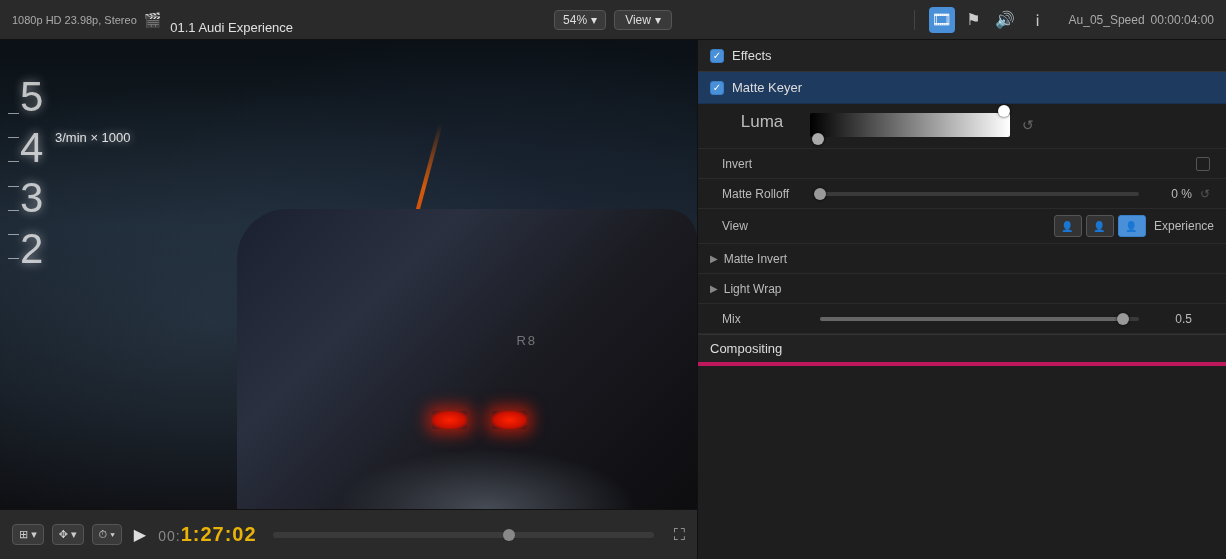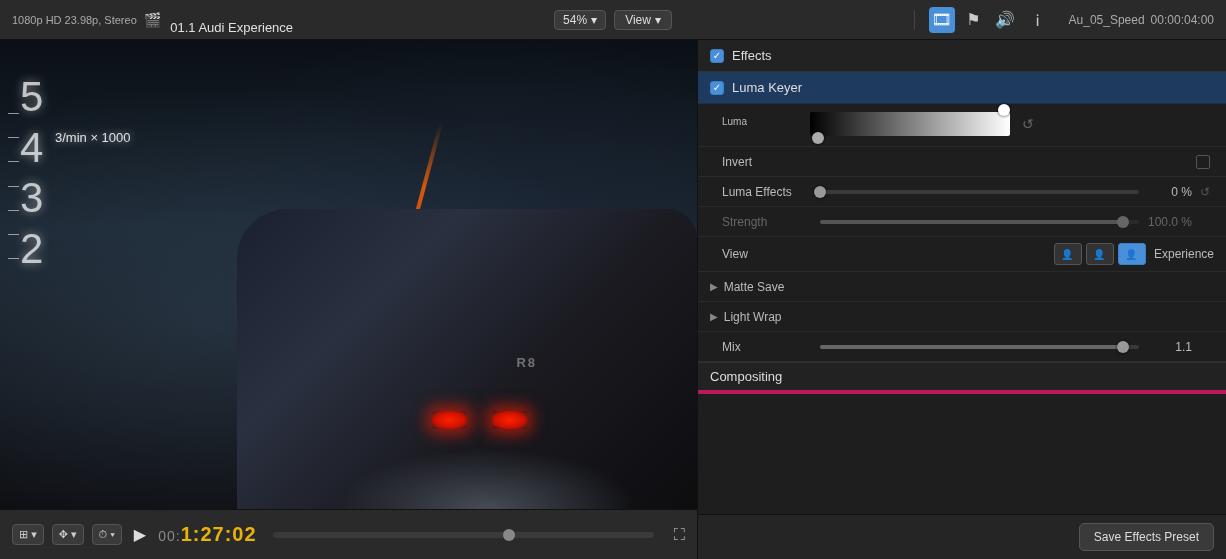--- a/index.html
+++ b/index.html
@@ -356,23 +356,24 @@
       font-size: 12px;
       color: #bbb;
     }
 
     
     .luma-section {
       padding: 8px 12px 10px 24px;
       border-bottom: 1px solid #2a2a2a;
     }
     .luma-label {
-      font-size: 10px;
+      font-size: 17px;
       color: #bbb;
       margin-bottom: 6px;
+      text-align: center;
     }
     .luma-bar-container {
       display: flex;
       align-items: center;
       gap: 8px;
       position: relative;
     }
     .luma-gradient-bar {
       width: 200px;
       height: 24px;
@@ -663,21 +664,21 @@
         <div class="orange-line"></div>
 
         <div style="position:absolute; right:0; bottom:0; width:460px; height:300px;">
           <div style="position:absolute; inset:0; background: linear-gradient(135deg, #1a2030 0%, #2a3040 30%, #1a1a20 60%, #0d0d10 100%); border-radius: 50px 30px 0 0;"></div>
 
           <div class="taillight-left"></div>
           <div class="taillight-right"></div>
 
           <div class="splash"></div>
 
-          <div style="position:absolute; right:160px; top:146px; color:rgba(200,200,200,0.5); font-size:13px; font-weight:700; letter-spacing:2px;">R8</div>
+          <div style="position:absolute; right:160px; top:124px; color:rgba(200,200,200,0.5); font-size:13px; font-weight:400; letter-spacing:2px;">R8</div>
         </div>
       </div>
     </div>
 
     <div class="video-controls">
       <button class="ctrl-btn">⊞ ▾</button>
       <button class="ctrl-btn">✥ ▾</button>
       <button class="ctrl-btn">⏱ ▾</button>
       <button class="play-btn">▶</button>
       <span class="timecode-display">
@@ -699,101 +700,89 @@
           <div class="checkbox">
             <span class="checkbox-check">✓</span>
           </div>
           <span class="row-label">Effects</span>
         </div>
 
         <div class="effects-row luma-keyer-header">
           <div class="checkbox">
             <span class="checkbox-check">✓</span>
           </div>
-          <span class="row-label">Luma Keyer</span>
+          <span class="row-label">Matte Keyer</span>
         </div>
 
         <div class="luma-section">
           <div class="luma-bar-container">
             <span class="luma-label" style="width:80px; flex-shrink:0;">Luma</span>
             <div class="luma-gradient-bar">
               <div class="luma-handle-top"></div>
               <div class="luma-handle-bottom"></div>
             </div>
             <span class="reset-icon">↺</span>
           </div>
         </div>
 
         <div class="invert-row">
           <span class="row-label-normal">Invert</span>
           <div class="checkbox-empty"></div>
         </div>
 
         <div class="slider-row">
-          <span class="slider-label">Luma Effects</span>
+          <span class="slider-label">Matte Rolloff</span>
           <div class="slider-track">
             <div class="slider-fill" style="width:0%;"></div>
             <div class="slider-thumb" style="left:0%;"></div>
           </div>
           <span class="slider-value">0 %</span>
           <span class="reset-icon-small">↺</span>
         </div>
 
-        <div class="slider-row">
-          <span class="slider-label-muted">Strength</span>
-          <div class="slider-track-muted">
-            <div class="slider-fill" style="width:95%; background:#555;"></div>
-            <div class="slider-thumb-muted"></div>
-          </div>
-          <span class="slider-value-muted">100.0 %</span>
-          <span class="reset-icon-small" style="color:#333;"></span>
-        </div>
 
         <div class="view-row">
           <span class="row-label-normal">View</span>
           <div class="view-buttons">
             <div class="view-icon-btn">
               <span style="font-size:10px;">👤</span>
             </div>
             <div class="view-icon-btn">
               <span style="font-size:10px;">👤</span>
             </div>
             <div class="view-icon-btn active-view">
               <span style="font-size:10px;">👤</span>
             </div>
           </div>
           <span class="view-text">Experience</span>
         </div>
 
         <div class="section-header">
           <span class="arrow-icon">▶</span>
-          <span class="section-label">Matte Save</span>
+          <span class="section-label">Matte Invert</span>
         </div>
 
         <div class="section-header">
           <span class="arrow-icon">▶</span>
           <span class="section-label">Light Wrap</span>
         </div>
 
 
         <div class="slider-row">
           <span class="slider-label">Mix</span>
           <div class="slider-track">
             <div class="slider-fill" style="width:95%; background:#666;"></div>
             <div class="slider-thumb" style="left:95%;"></div>
           </div>
-          <span class="slider-value">1.1</span>
+          <span class="slider-value">0.5</span>
           <span class="reset-icon-small"></span>
         </div>
 
         <div class="compositing-header">
           <span class="compositing-label">Compositing</span>
         </div>
 
       </div>
 
-      <div class="bottom-bar">
-        <button class="save-preset-btn">Save Effects Preset</button>
-      </div>
 
     </div>
   </div>
 </div>
 
 </body></html>

